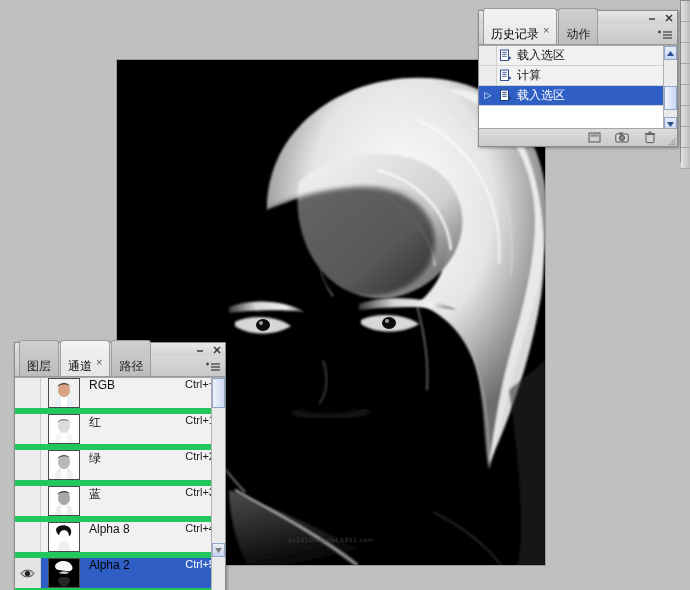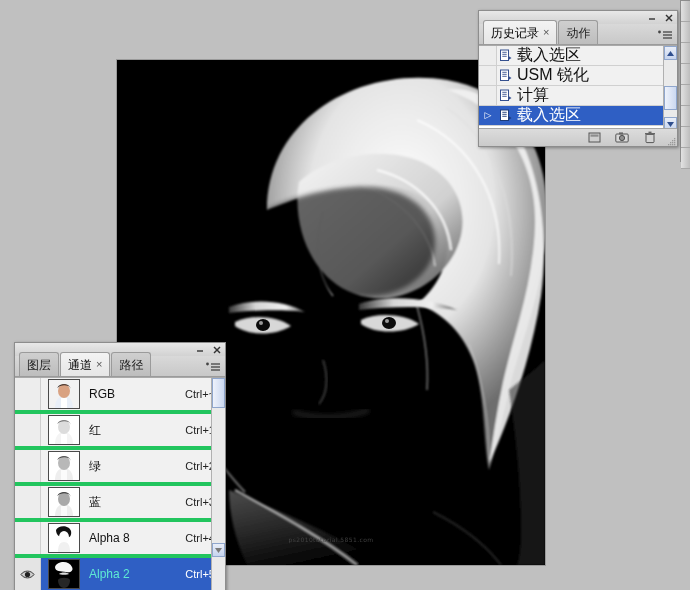--- a/index.html
+++ b/index.html
@@ -89,33 +89,33 @@
     position: relative;
     height: 21px;
     background: linear-gradient(to bottom, #d9d9d9, #c8c8c8);
     border-bottom: 1px solid #9b9b9b;
     padding-left: 4px;
     box-sizing: border-box;
     display: flex;
     align-items: flex-end;
   }
   .tab {
-    height: 24px;
+    height: 36px;
     line-height: 18px;
-    padding: 8px 7px;
+    padding: 16px 7px;
     margin-right: 1px;
     font-size: 12px;
     color: #1d1d1d;
     background: linear-gradient(to bottom, #cfcfcf, #bdbdbd);
     border: 1px solid #9b9b9b;
     border-bottom: none;
     border-radius: 3px 3px 0 0;
     box-sizing: border-box;
     display: flex;
-    align-items: center;
+    align-items: flex-start;
     gap: 4px;
     cursor: default;
     white-space: nowrap;
   }
   .tab.active {
     background: linear-gradient(to bottom, #f3f3f3, #e6e6e6);
     color: #000;
     border-color: #9b9b9b;
   }
   .tab .tab-close {
@@ -178,21 +178,21 @@
     border-right: none;
   }
   .hist-icon {
     width: 17px;
     flex: none;
     display: flex;
     align-items: center;
     justify-content: center;
   }
   .hist-label {
-    font-size: 16px;
+    font-size: 12px;
     color: #111;
     padding-left: 3px;
     white-space: nowrap;
   }
   .hist-row.selected .hist-label { color: #fff; }
 
   
   .vscroll {
     position: absolute;
     right: 0; top: 0;
@@ -254,22 +254,22 @@
   #channels-list {
     position: absolute;
     left: 0; top: 34px; right: 0; bottom: 0;
     background: #f1f1f1;
     overflow: hidden;
     border-top: 1px solid #a9a9a9;
   }
   .chan-row {
     height: 36px;
     display: flex;
-    align-items: center;
-    border-bottom: 4px solid #22c55e;
+    align-items: flex-start;
+    border-bottom: 6px solid #22c55e;
     background: #f1f1f1;
     cursor: default;
     box-sizing: border-box;
   }
   .chan-row.selected { background: #2f5fc4; }
   .chan-eye {
     width: 26px; flex: none;
     height: 100%;
     display: flex; align-items: center; justify-content: center;
     border-right: 1px solid #cfcfcf;
@@ -287,21 +287,21 @@
     overflow: hidden;
   }
   .chan-thumb svg { display: block; width: 100%; height: 100%; }
   .chan-name {
     flex: 1;
     padding-left: 9px;
     font-size: 12px;
     color: #111;
     white-space: nowrap;
   }
-  .chan-row.selected .chan-name { color: #5eead4; }
+  .chan-row.selected .chan-name { color: #000000; }
   .chan-shortcut {
     font-size: 11px;
     color: #222;
     padding-right: 10px;
     white-space: nowrap;
   }
   .chan-row.selected .chan-shortcut { color: #fff; }
 
   
   #edge-strip {
@@ -475,33 +475,20 @@
             <line x1="3.3" y1="3.3" x2="7.7" y2="3.3" stroke="#35508f" stroke-width="0.9"></line>
             <line x1="3.3" y1="5.3" x2="7.7" y2="5.3" stroke="#35508f" stroke-width="0.9"></line>
             <line x1="3.3" y1="7.3" x2="7.7" y2="7.3" stroke="#35508f" stroke-width="0.9"></line>
             <path d="M9.5 7 L12.5 9 L9.5 11 Z" fill="#35508f"></path>
           </svg>
         </div>
         <div class="hist-label">载入选区</div>
       </div>
 
 
-      <div class="hist-row">
-        <div class="hist-marker"></div>
-        <div class="hist-icon">
-          <svg width="13" height="13" viewBox="0 0 13 13">
-            <rect x="1.5" y="1" width="8" height="10.5" fill="#fff" stroke="#35508f" stroke-width="1"></rect>
-            <line x1="3.3" y1="3.3" x2="7.7" y2="3.3" stroke="#35508f" stroke-width="0.9"></line>
-            <line x1="3.3" y1="5.3" x2="7.7" y2="5.3" stroke="#35508f" stroke-width="0.9"></line>
-            <line x1="3.3" y1="7.3" x2="7.7" y2="7.3" stroke="#35508f" stroke-width="0.9"></line>
-            <path d="M9.5 7 L12.5 9 L9.5 11 Z" fill="#35508f"></path>
-          </svg>
-        </div>
-        <div class="hist-label">USM 锐化</div>
-      </div>
 
       <div class="hist-row">
         <div class="hist-marker"></div>
         <div class="hist-icon">
           <svg width="13" height="13" viewBox="0 0 13 13">
             <rect x="1.5" y="1" width="8" height="10.5" fill="#fff" stroke="#35508f" stroke-width="1"></rect>
             <line x1="3.3" y1="3.3" x2="7.7" y2="3.3" stroke="#35508f" stroke-width="0.9"></line>
             <line x1="3.3" y1="5.3" x2="7.7" y2="5.3" stroke="#35508f" stroke-width="0.9"></line>
             <line x1="3.3" y1="7.3" x2="7.7" y2="7.3" stroke="#35508f" stroke-width="0.9"></line>
             <path d="M9.5 7 L12.5 9 L9.5 11 Z" fill="#35508f"></path>

